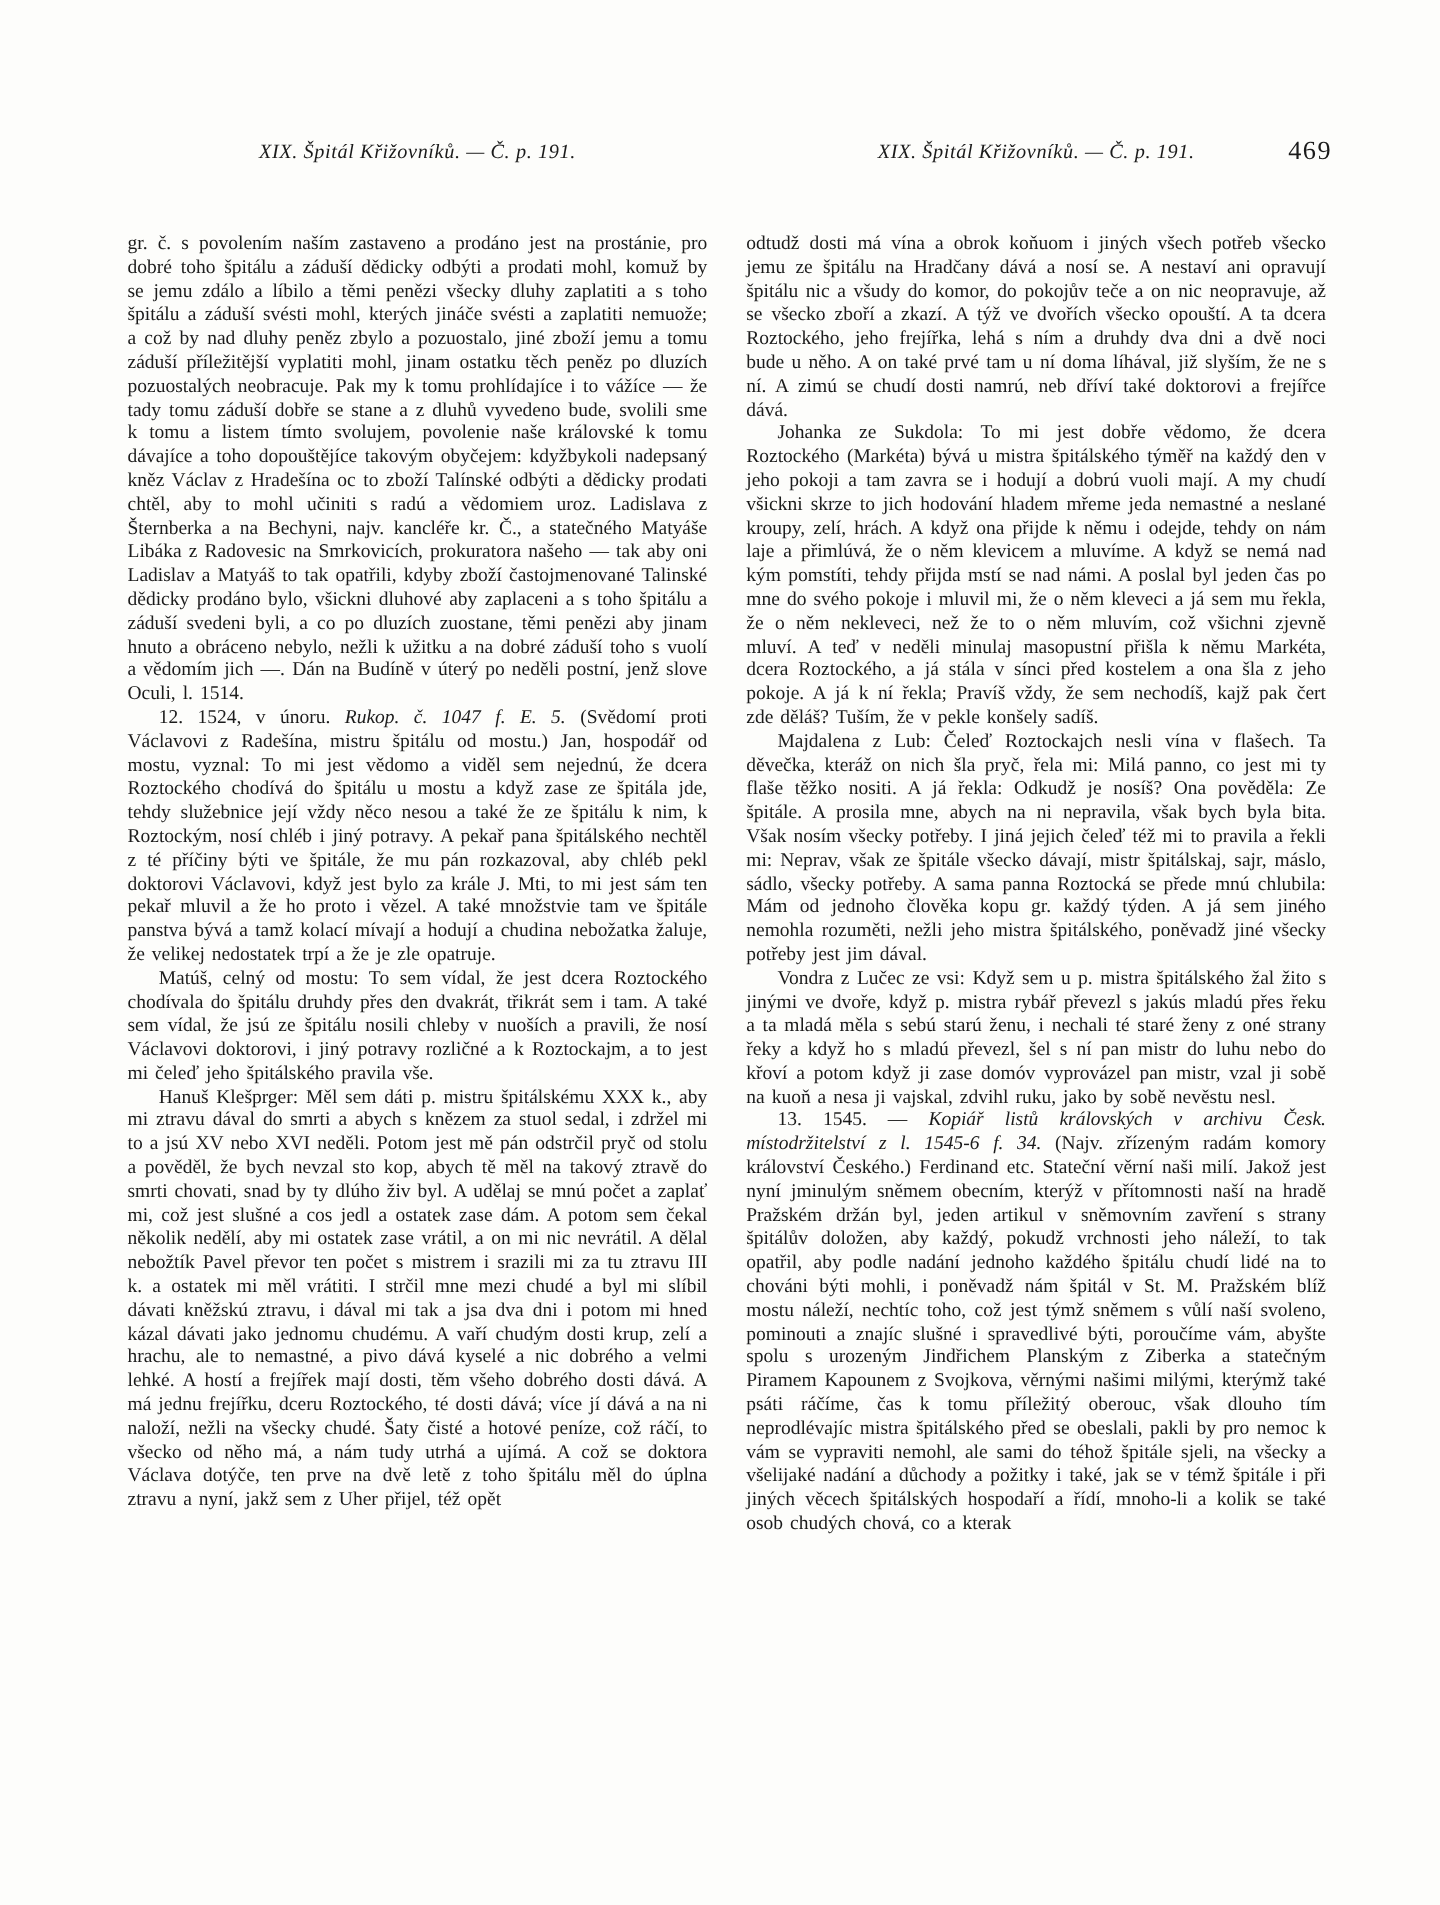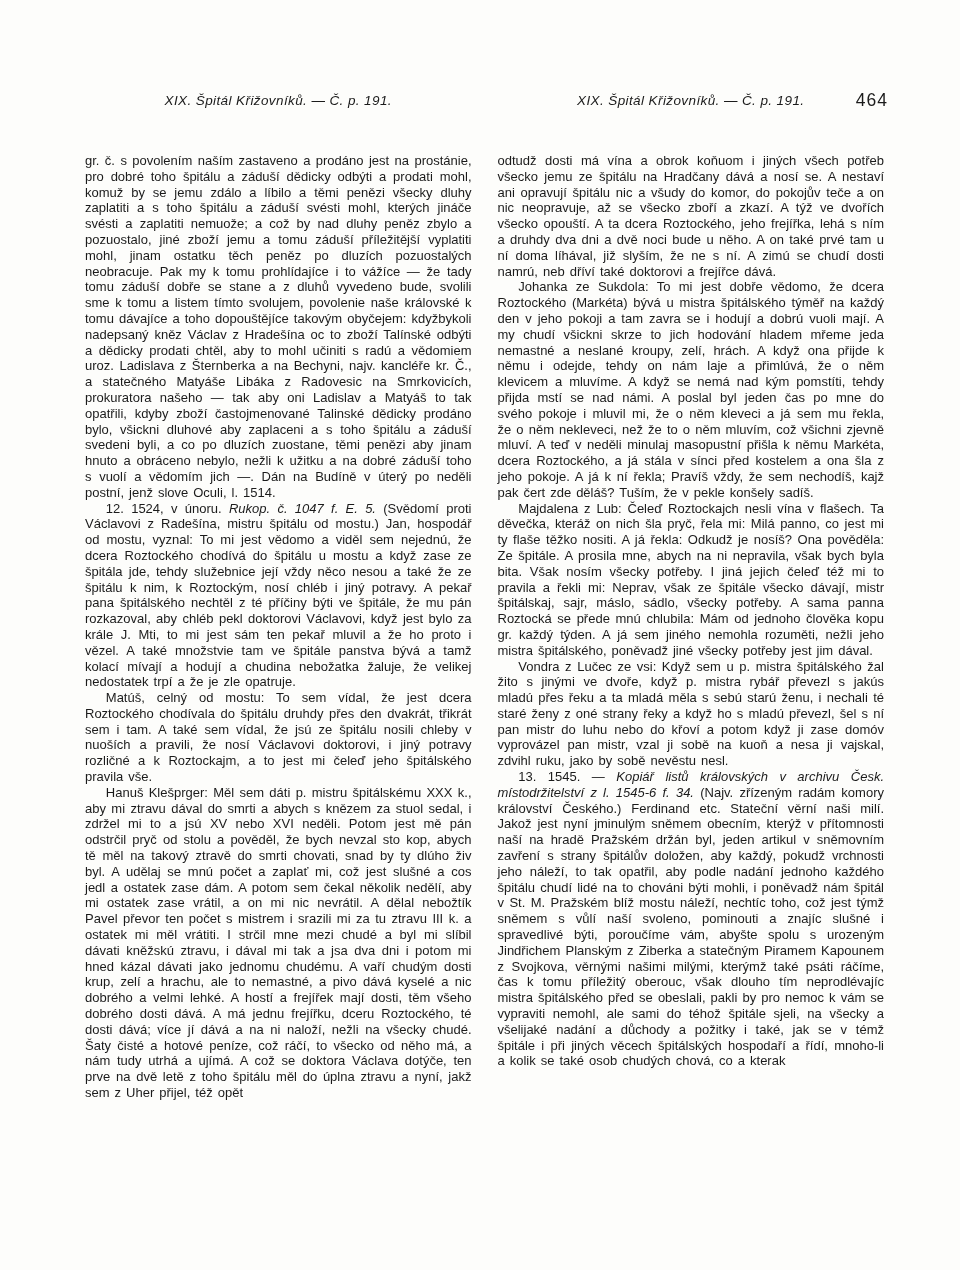--- a/index.html
+++ b/index.html
@@ -6,21 +6,21 @@
     margin: 0;
     padding: 0;
     background: #ffffff;
   }
   .page {
     position: relative;
     width: 960px;
     height: 1270px;
     box-sizing: border-box;
     padding: 93px 76px 0 85px;
-    font-family: Liberation Sans, sans-serif;
+    font-family: Liberation Serif, serif;
     color: #1b1b1b;
     overflow: hidden;
   }
   .header {
     display: flex;
     gap: 26px;
     margin-bottom: 17px;
   }
   .header-cell {
     flex: 1 1 0;
@@ -63,21 +63,21 @@
   }
 </style>
 </head>
 <body>
 
 <div class="page" style="background: rgb(253, 253, 251); color: rgb(27, 27, 27);">
   <div class="header">
     <div class="header-cell">XIX. Špitál Křižovníků. — Č. p. 191.</div>
     <div class="header-cell">
       <span>XIX. Špitál Křižovníků. — Č. p. 191.</span>
-      <span class="page-num">464</span>
+      <span class="page-num">469</span>
     </div>
   </div>
   <div class="columns">
     <div class="col" id="col-left">
         <p class=""><span>gr. č. s povolením naším zastaveno a prodáno jest na prostánie, pro dobré toho špitálu a záduší dědicky odbýti a prodati mohl, komuž by se jemu zdálo a líbilo a těmi penězi všecky dluhy zaplatiti a s toho špitálu a záduší svésti mohl, kterých jináče svésti a zaplatiti nemuože; a což by nad dluhy peněz zbylo a pozuostalo, jiné zboží jemu a tomu záduší příležitější vyplatiti mohl, jinam ostatku těch peněz po dluzích pozuostalých neobracuje. Pak my k tomu prohlídajíce i to vážíce — že tady tomu záduší dobře se stane a z dluhů vyvedeno bude, svolili sme k tomu a listem tímto svolujem, povolenie naše královské k tomu dávajíce a toho dopouštějíce takovým obyčejem: kdyžbykoli nadepsaný kněz Václav z Hradešína oc to zboží Talínské odbýti a dědicky prodati chtěl, aby to mohl učiniti s radú a vědomiem uroz. Ladislava z Šternberka a na Bechyni, najv. kancléře kr. Č., a statečného Matyáše Libáka z Radovesic na Smrkovicích, prokuratora našeho — tak aby oni Ladislav a Matyáš to tak opatřili, kdyby zboží častojmenované Talinské dědicky prodáno bylo, všickni dluhové aby zaplaceni a s toho špitálu a záduší svedeni byli, a co po dluzích zuostane, těmi penězi aby jinam hnuto a obráceno nebylo, nežli k užitku a na dobré záduší toho s vuolí a vědomím jich —. Dán na Budíně v úterý po neděli postní, jenž slove Oculi, l. 1514.</span></p>
         <p class="indent"><span>12. 1524, v únoru. </span><span class="it">Rukop. č. 1047 f. E. 5.</span><span> (Svědomí proti Václavovi z Radešína, mistru špitálu od mostu.) Jan, hospodář od mostu, vyznal: To mi jest vědomo a viděl sem nejednú, že dcera Roztockého chodívá do špitálu u mostu a když zase ze špitála jde, tehdy služebnice její vždy něco nesou a také že ze špitálu k nim, k Roztockým, nosí chléb i jiný potravy. A pekař pana špitálského nechtěl z té příčiny býti ve špitále, že mu pán rozkazoval, aby chléb pekl doktorovi Václavovi, když jest bylo za krále J. Mti, to mi jest sám ten pekař mluvil a že ho proto i vězel. A také množstvie tam ve špitále panstva bývá a tamž kolací mívají a hodují a chudina nebožatka žaluje, že velikej nedostatek trpí a že je zle opatruje.</span></p>
         <p class="indent"><span>Matúš, celný od mostu: To sem vídal, že jest dcera Roztockého chodívala do špitálu druhdy přes den dvakrát, třikrát sem i tam. A také sem vídal, že jsú ze špitálu nosili chleby v nuoších a pravili, že nosí Václavovi doktorovi, i jiný potravy rozličné a k Roztockajm, a to jest mi čeleď jeho špitálského pravila vše.</span></p>
         <p class="indent"><span>Hanuš Klešprger: Měl sem dáti p. mistru špitálskému XXX k., aby mi ztravu dával do smrti a abych s knězem za stuol sedal, i zdržel mi to a jsú XV nebo XVI neděli. Potom jest mě pán odstrčil pryč od stolu a pověděl, že bych nevzal sto kop, abych tě měl na takový ztravě do smrti chovati, snad by ty dlúho živ byl. A udělaj se mnú počet a zaplať mi, což jest slušné a cos jedl a ostatek zase dám. A potom sem čekal několik nedělí, aby mi ostatek zase vrátil, a on mi nic nevrátil. A dělal nebožtík Pavel převor ten počet s mistrem i srazili mi za tu ztravu III k. a ostatek mi měl vrátiti. I strčil mne mezi chudé a byl mi slíbil dávati kněžskú ztravu, i dával mi tak a jsa dva dni i potom mi hned kázal dávati jako jednomu chudému. A vaří chudým dosti krup, zelí a hrachu, ale to nemastné, a pivo dává kyselé a nic dobrého a velmi lehké. A hostí a frejířek mají dosti, těm všeho dobrého dosti dává. A má jednu frejířku, dceru Roztockého, té dosti dává; více jí dává a na ni naloží, nežli na všecky chudé. Šaty čisté a hotové peníze, což ráčí, to všecko od něho má, a nám tudy utrhá a ujímá. A což se doktora Václava dotýče, ten prve na dvě letě z toho špitálu měl do úplna ztravu a nyní, jakž sem z Uher přijel, též opět</span></p>
       </div>
     <div class="col" id="col-right">

